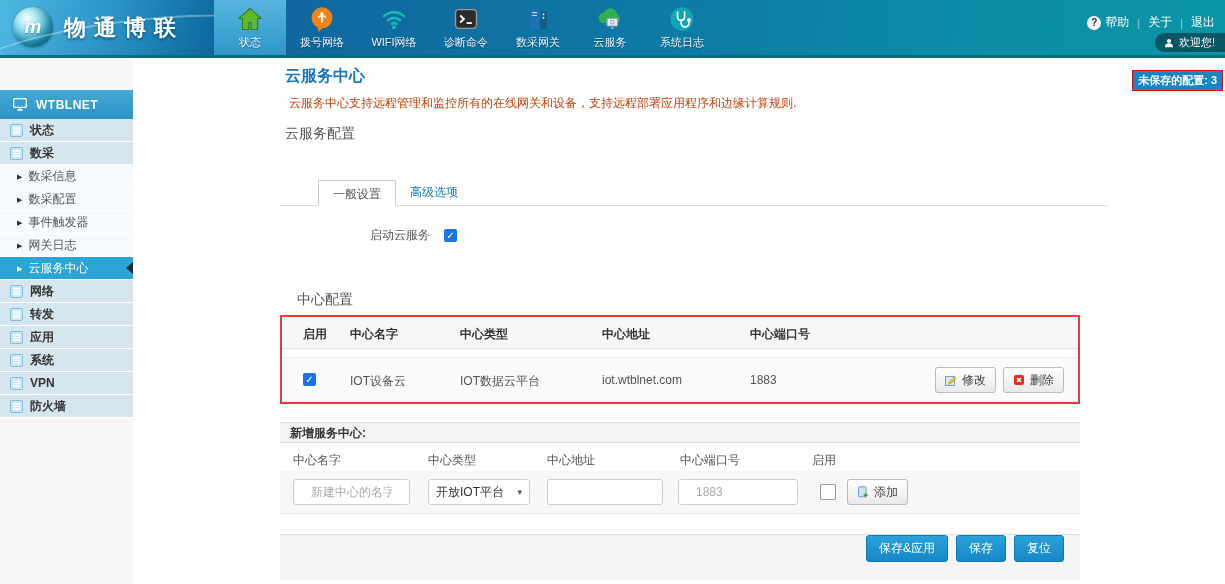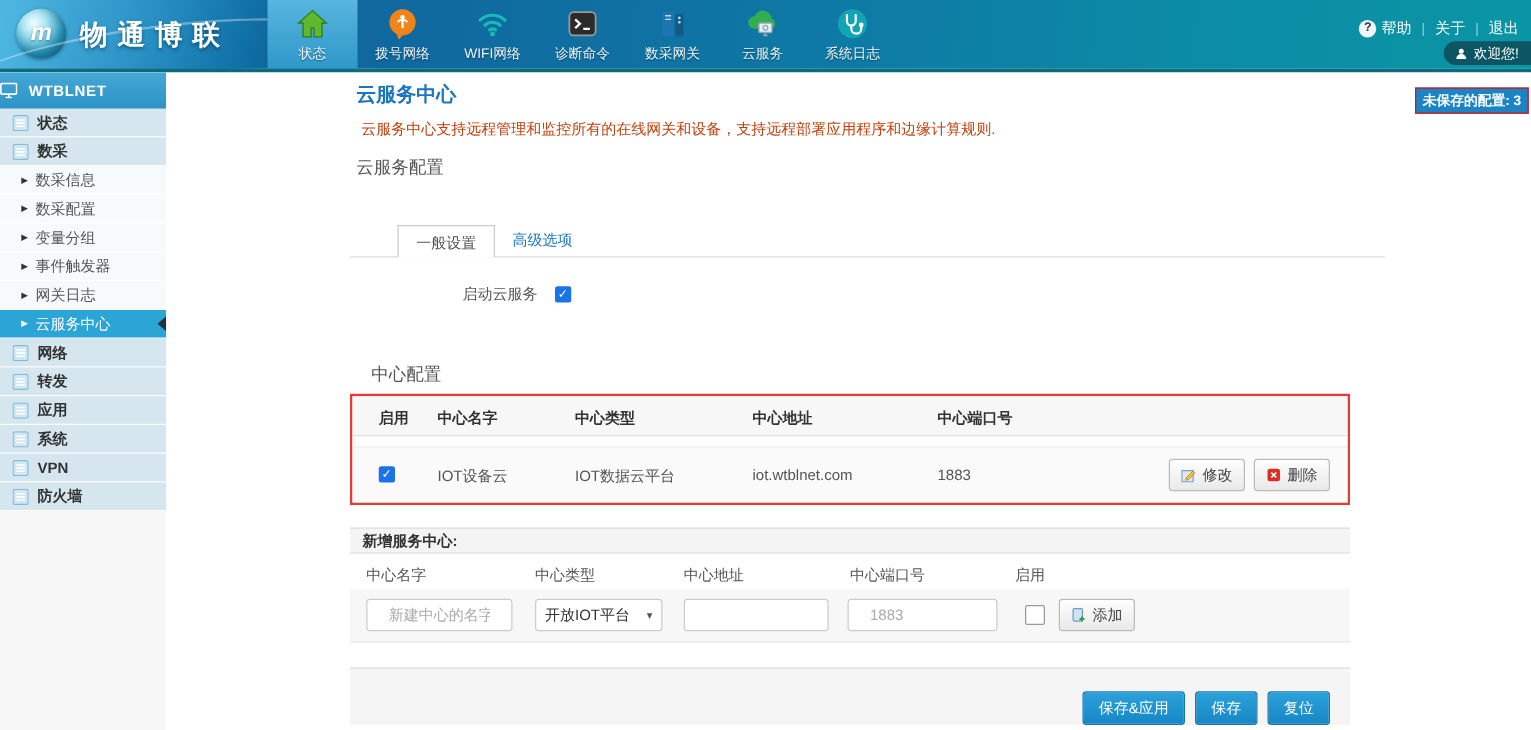--- a/index.html
+++ b/index.html
@@ -33,21 +33,21 @@
   .top-sep{margin:0 8px;color:rgba(255,255,255,.55);font-size:11px;}
   .help-circle{width:14px;height:14px;border-radius:50%;background:#f2f6f8;color:#2a3a44;
     font-size:10px;font-weight:bold;display:flex;align-items:center;justify-content:center;}
   .welcome{position:absolute;right:0;top:33px;height:19px;background:rgba(14,34,48,.55);
     border-radius:10px 0 0 10px;color:#fff;font-size:11px;display:flex;align-items:center;
     padding:0 10px 0 9px;gap:5px;cursor:pointer;}
   .header-strip{position:absolute;left:0;top:55px;width:1225px;height:3px;background:#0b6c7c;}
   
   .sidebar{position:absolute;left:0;top:58px;width:133px;height:526px;background:#f7f7f7;}
   .side-title{height:29px;background:linear-gradient(180deg,#45a7d5,#2d93c6);display:flex;
-    align-items:center;gap:9px;padding-left:0;color:#fff;font-weight:bold;font-size:12px;letter-spacing:.5px;}
+    align-items:center;gap:9px;padding-left:13px;color:#fff;font-weight:bold;font-size:12px;letter-spacing:.5px;margin-top:32px;}
   .side-item{height:22px;border-bottom:1px solid #fff;display:flex;align-items:center;
     font-size:12px;cursor:pointer;box-sizing:content-box;}
   .side-item.top{background:#d5e6ef;color:#333;padding-left:10px;gap:7px;font-weight:bold;}
   .side-item.sub{background:#f6fafc;color:#555;padding-left:17px;gap:6px;}
   .sub-arrow{font-size:7px;color:#333;line-height:1;}
   .side-item.sub.selected{background:#2ba4d6;color:#fff;position:relative;}
   .side-item.sub.selected .sub-arrow{color:#fff;}
   .side-item.sub.selected::after{content:"";position:absolute;right:0;top:50%;
     transform:translateY(-50%);border:6px solid transparent;border-right:7px solid #20313c;}
   
@@ -99,21 +99,21 @@
   .inp-addr{left:267px;width:116px;}
   .inp-port{left:398px;width:120px;}
   .sel{position:absolute;left:148px;top:8px;width:102px;height:26px;box-sizing:border-box;
     border:1px solid #ccc;border-radius:3px;background:#fff;font-size:12px;color:#333;
     display:flex;align-items:center;justify-content:space-between;padding:0 7px;cursor:pointer;}
   .sel .chev{font-size:9px;color:#555;}
   .add-inputs .checkbox.empty{position:absolute;left:540px;top:13px;}
   .add-btn{position:absolute;left:567px;top:8px;}
   
   .footer{position:absolute;left:147px;top:476px;width:800px;height:46px;background:#f5f5f5;
-    border-top:1px solid #ddd;box-sizing:border-box;display:flex;align-items:flex-end;
+    border-top:1px solid #ddd;box-sizing:border-box;display:flex;align-items:flex-start;
     justify-content:flex-end;gap:8px;padding-right:16px;}
   .btn-primary{height:25px;padding:0 12px;background:linear-gradient(180deg,#2aa2da,#1787c6);
     border:1px solid #1477b0;border-radius:3px;color:#fff;font-size:12px;display:flex;
     align-items:center;cursor:pointer;white-space:nowrap;}
 </style>
 </head>
 <body>
 
 <div class="header">
   <div class="logo-panel">
@@ -243,24 +243,20 @@
       </svg>
     <span>数采</span>
   </div>
   <div class="side-item sub">
     <span class="sub-arrow">▶</span>
     <span>数采信息</span>
   </div>
   <div class="side-item sub">
     <span class="sub-arrow">▶</span>
     <span>数采配置</span>
-  </div>
-  <div class="side-item sub">
-    <span class="sub-arrow">▶</span>
-    <span>变量分组</span>
   </div>
   <div class="side-item sub">
     <span class="sub-arrow">▶</span>
     <span>事件触发器</span>
   </div>
   <div class="side-item sub">
     <span class="sub-arrow">▶</span>
     <span>网关日志</span>
   </div>
   <div class="side-item sub selected">

